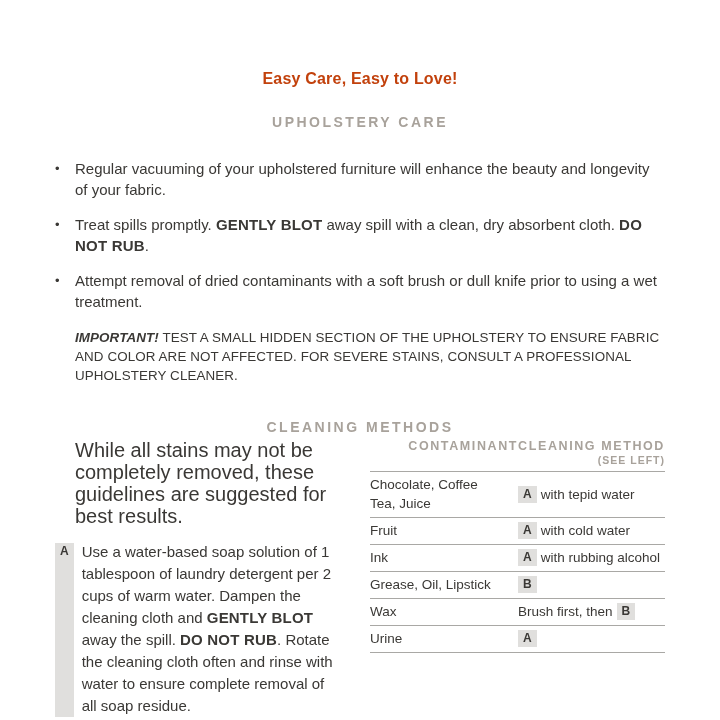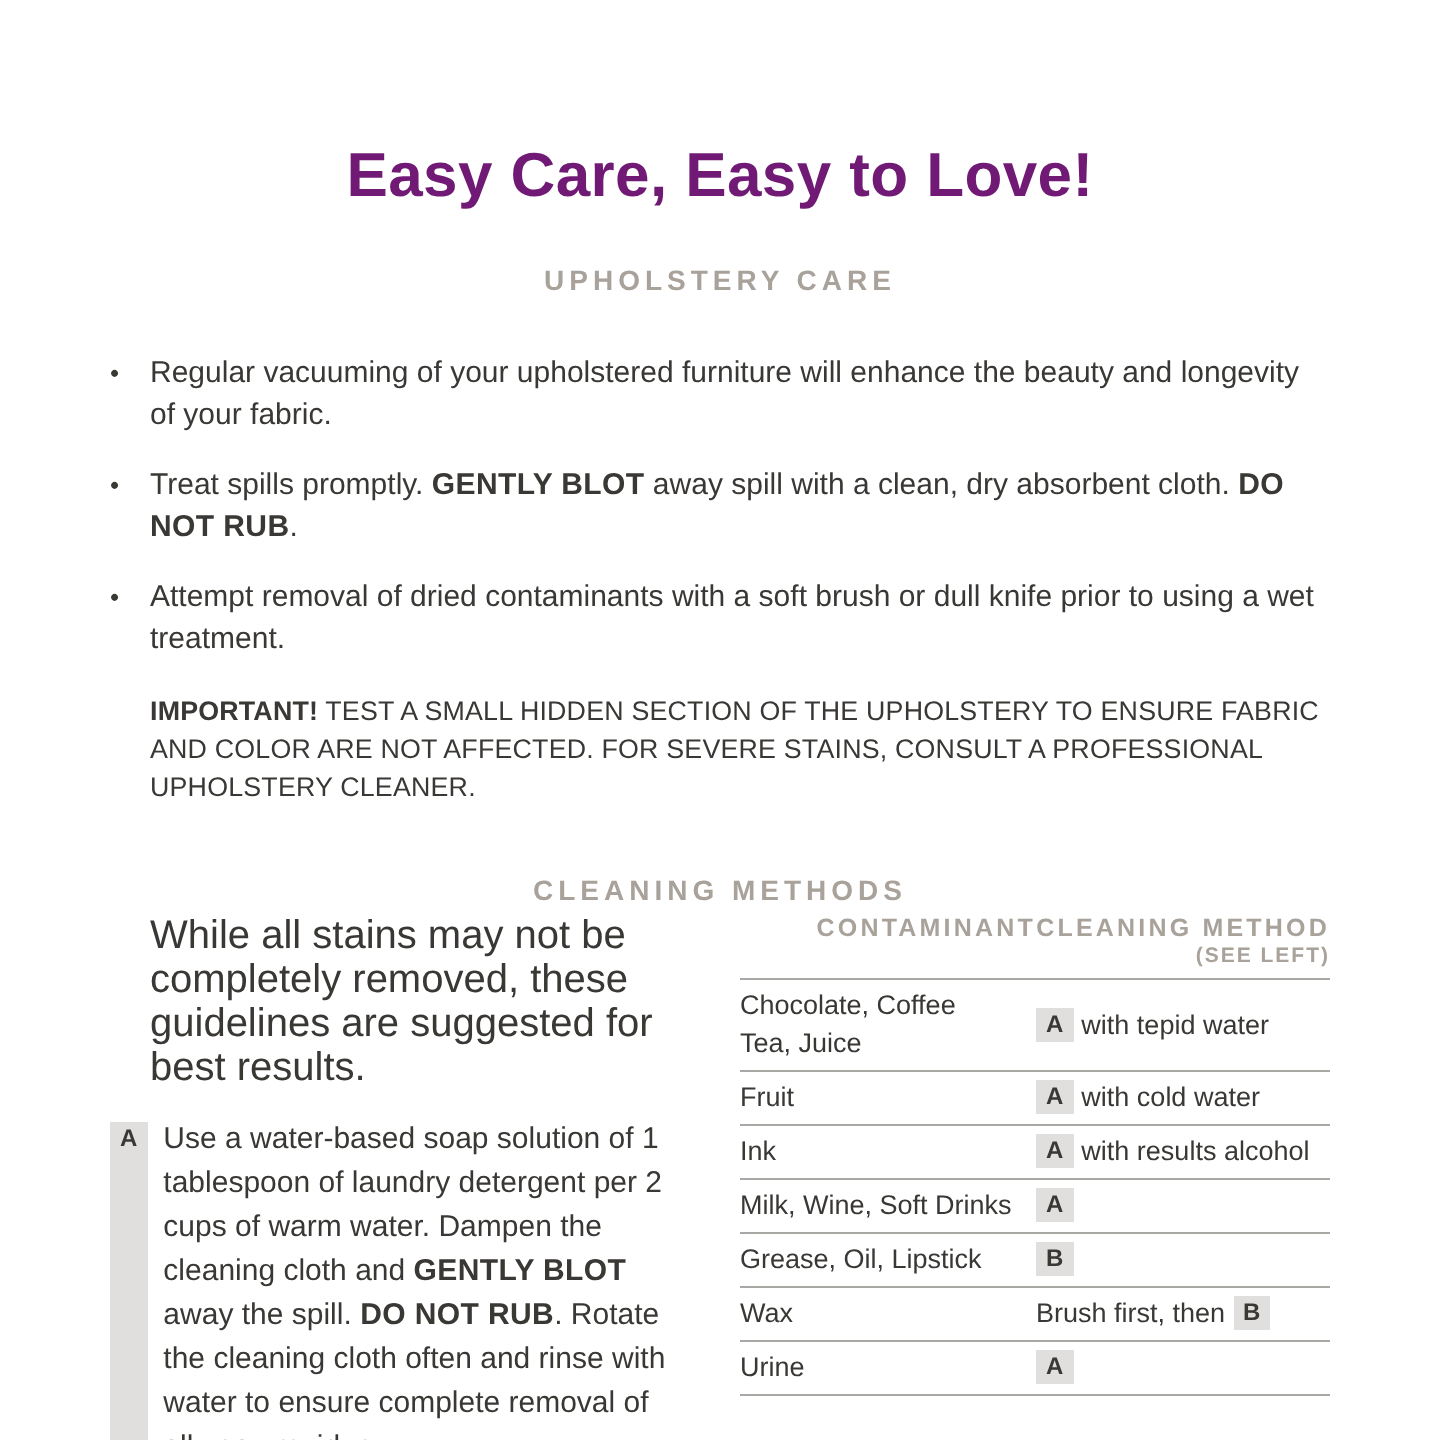--- a/index.html
+++ b/index.html
@@ -7,23 +7,23 @@
     width:720px;height:720px;overflow:hidden;
     font-family:"Liberation Sans","DejaVu Sans",sans-serif;
     color:#3a3835;
     -webkit-font-smoothing:antialiased;
   }
   .page{width:720px;height:720px;box-sizing:border-box;padding:70px 55px 0 55px;}
 
   .page-title{
     margin:0 0 26px 0;
     text-align:center;
-    font-size:31px;
-    font-weight:bold;
-    color:#701a75;
+    font-size:16px;
+    font-weight:bold;
+    color:#c2410c;
     letter-spacing:.2px;
   }
   .section-heading{
     margin:0;
     text-align:center;
     font-size:14px;
     font-weight:bold;
     letter-spacing:2.5px;
     color:#a8a29b;
   }
@@ -46,21 +46,21 @@
   }
   .bullets .b-text b{font-weight:bold;letter-spacing:.2px;}
 
   .important{
     margin:16px 0 0 20px;
     font-size:13.4px;
     line-height:19px;
     letter-spacing:.1px;
     color:#3a3835;
   }
-  .important b{font-weight:bold;}
+  .important b{font-weight:bold;font-style:italic;}
 
   
   .columns{display:flex;margin-top:4px;}
   .left-col{width:280px;flex:0 0 280px;}
   .right-col{flex:1;margin-left:35px;}
 
   .intro{
     margin:0 0 4px 20px;
     font-size:20px;
     line-height:22px;
@@ -181,25 +181,21 @@
                 <td class="td-contaminant">Chocolate, Coffee
 Tea, Juice</td>
                 <td class="td-method"><span class="badge">A</span><span>with tepid water</span></td>
               </tr>
               <tr>
                 <td class="td-contaminant">Fruit</td>
                 <td class="td-method"><span class="badge">A</span><span>with cold water</span></td>
               </tr>
               <tr>
                 <td class="td-contaminant">Ink</td>
-                <td class="td-method"><span class="badge">A</span><span>with results alcohol</span></td>
-              </tr>
-              <tr>
-                <td class="td-contaminant">Milk, Wine, Soft Drinks</td>
-                <td class="td-method"><span class="badge">A</span></td>
+                <td class="td-method"><span class="badge">A</span><span>with rubbing alcohol</span></td>
               </tr>
               <tr>
                 <td class="td-contaminant">Grease, Oil, Lipstick</td>
                 <td class="td-method"><span class="badge">B</span></td>
               </tr>
               <tr>
                 <td class="td-contaminant">Wax</td>
                 <td class="td-method"><span>Brush first, then</span><span class="badge">B</span></td>
               </tr>
               <tr>

